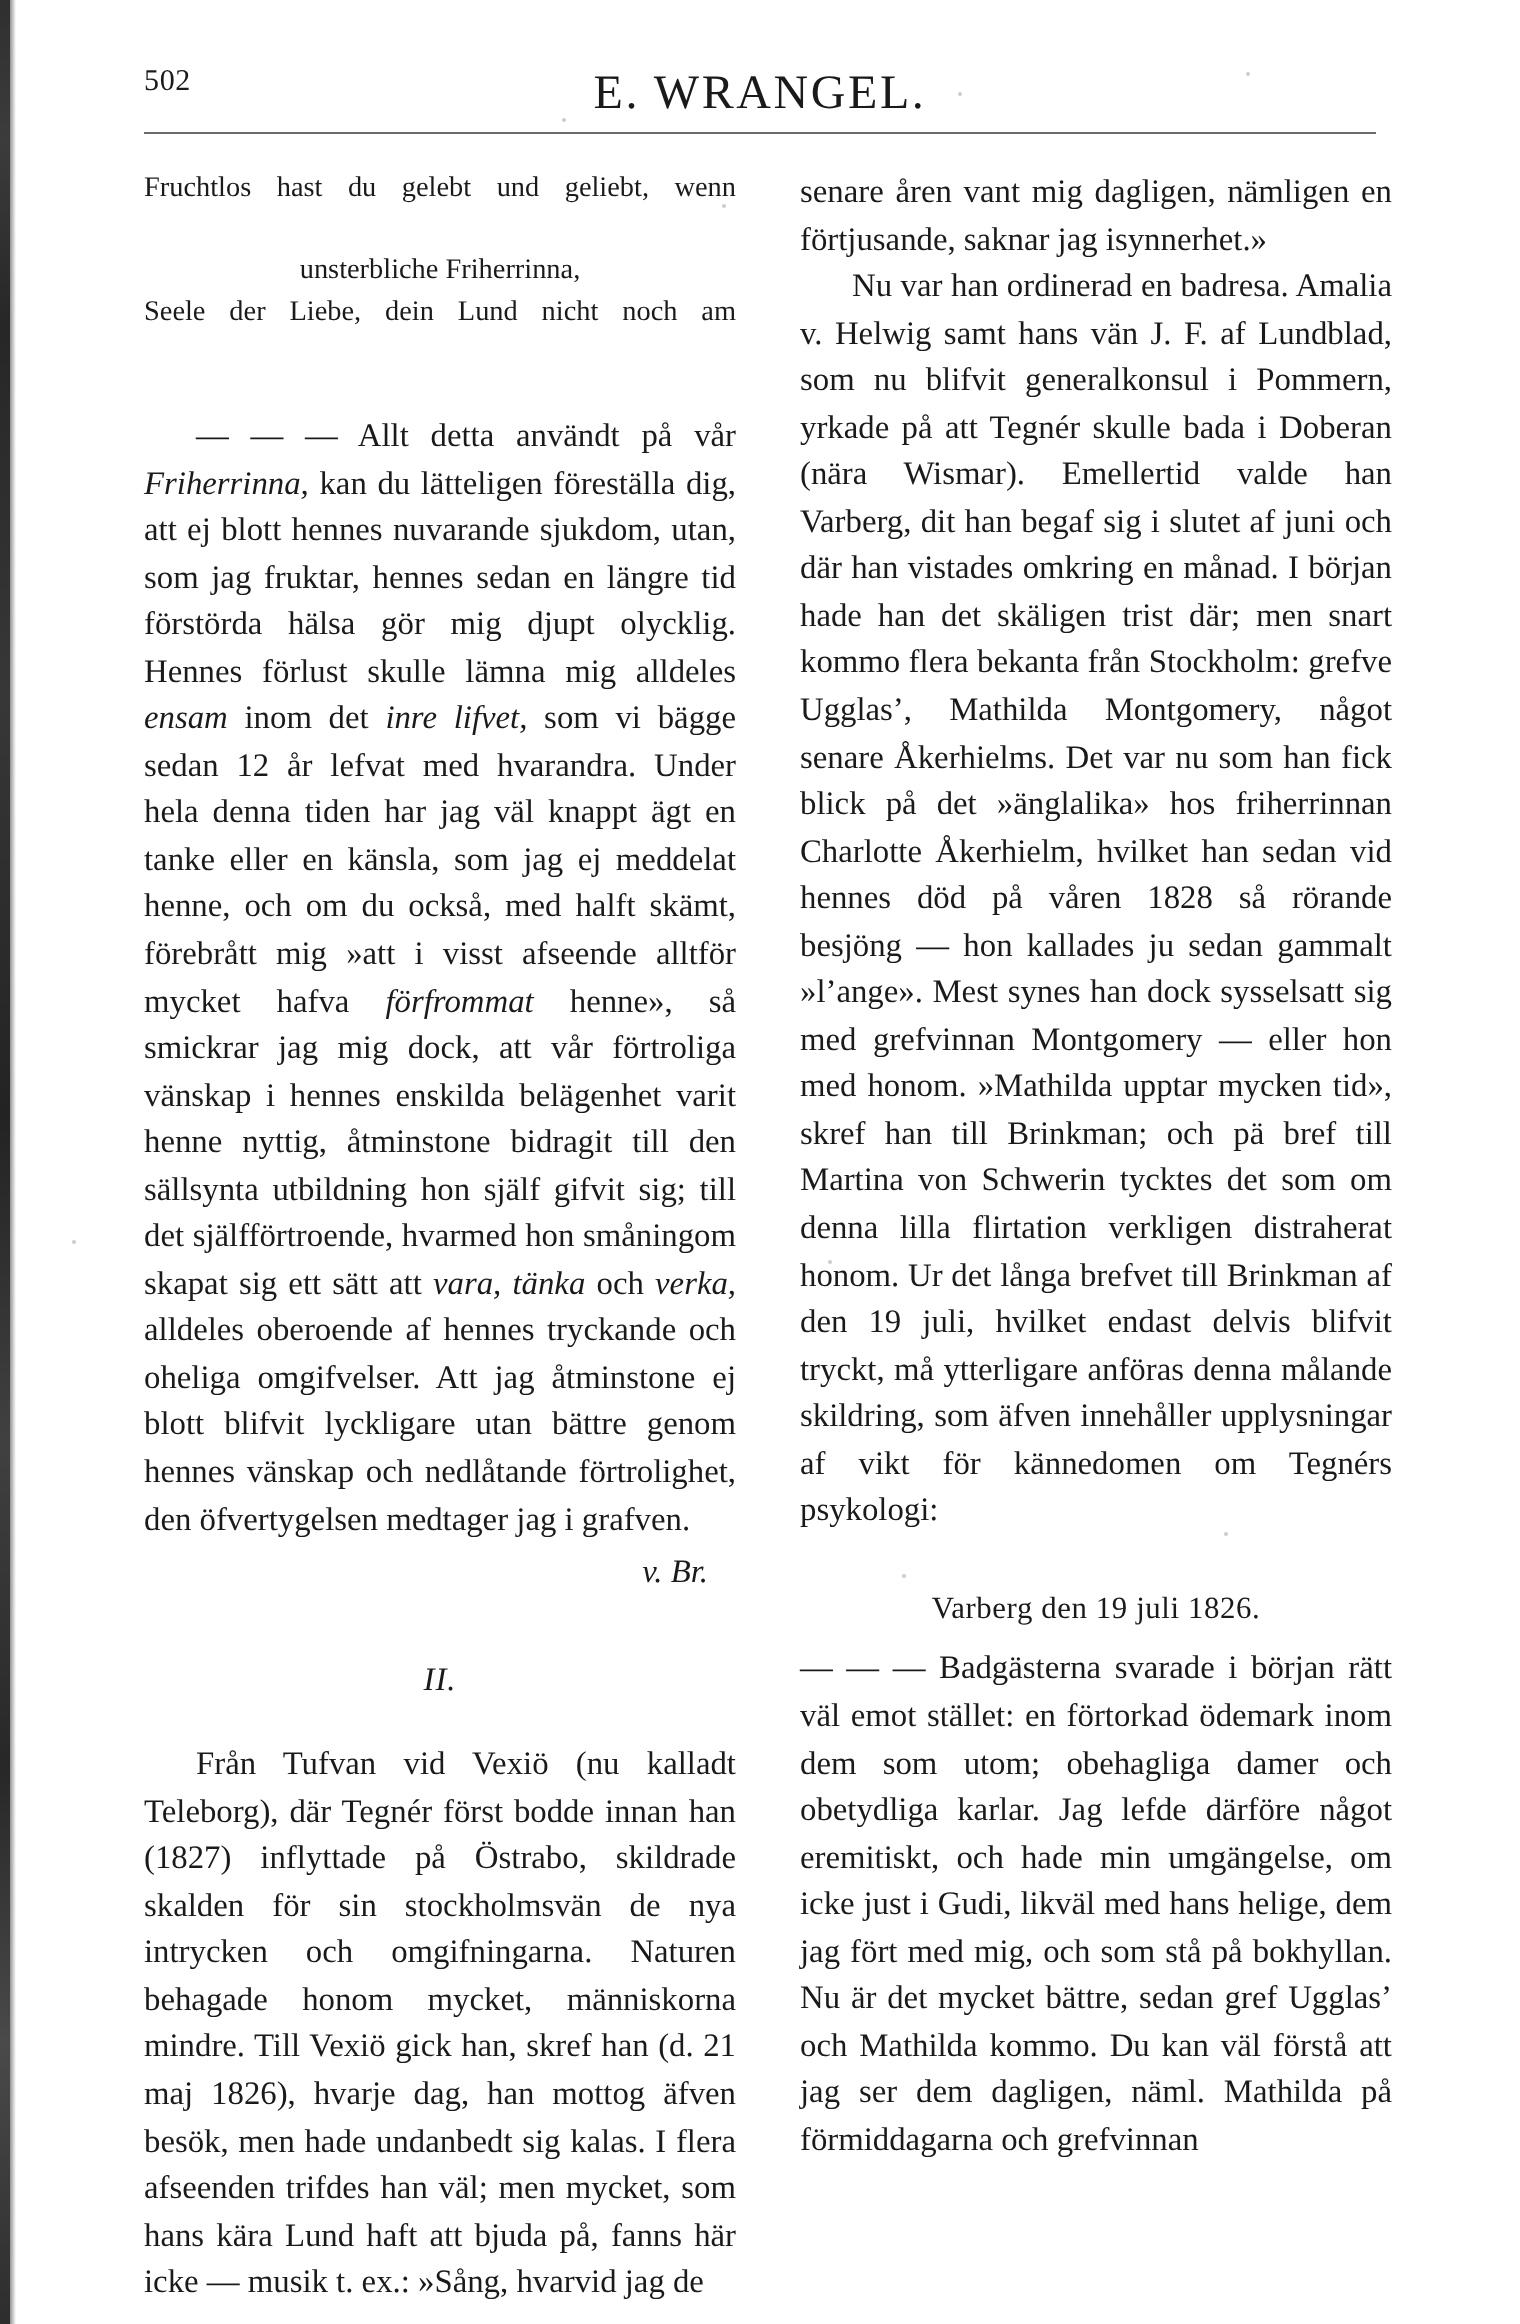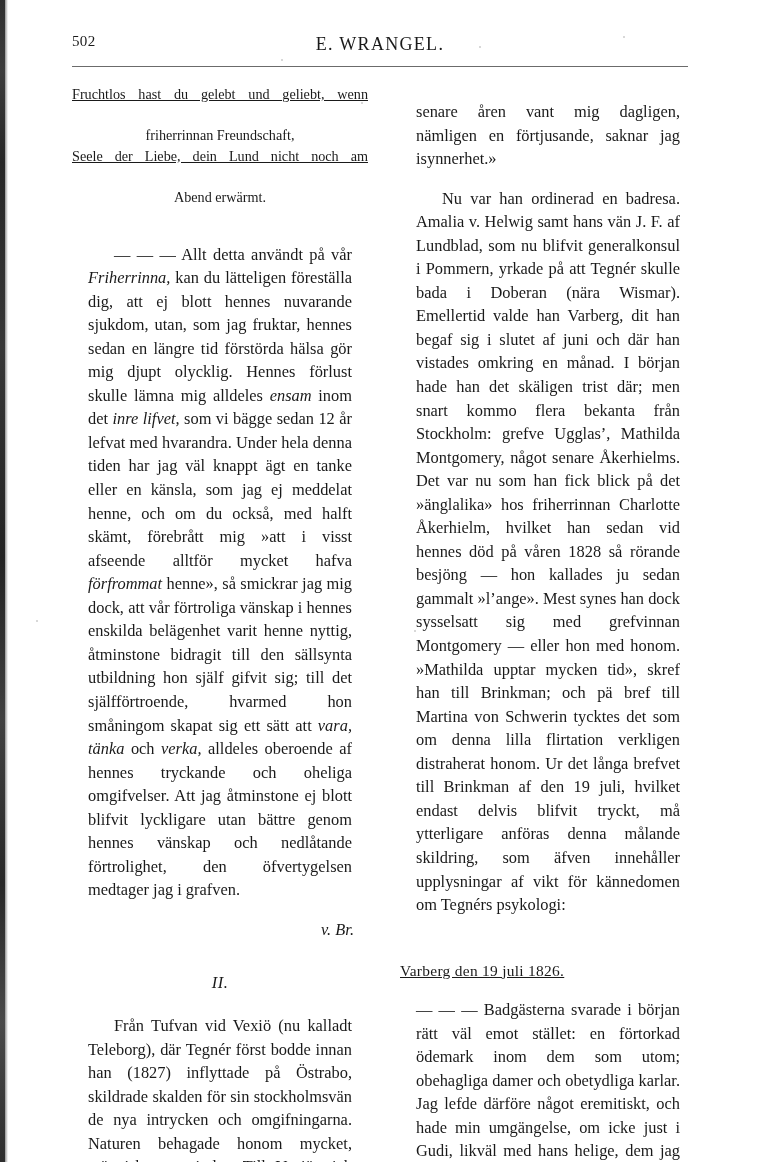--- a/index.html
+++ b/index.html
@@ -49,21 +49,21 @@
     position: absolute;
     left: 0; top: 0;
     font-size: 19px;
     letter-spacing: .5px;
   }
   .running-title {
     position: absolute;
     left: 0; top: 1px;
     width: 616px;
     text-align: center;
-    font-size: 18px;
+    font-size: 24px;
     letter-spacing: 1.3px;
   }
   .head-rule {
     position: absolute;
     left: 72px; top: 66px;
     width: 616px; height: 1px;
     background: #3a3a3a;
     opacity: .75;
   }
 
@@ -73,36 +73,35 @@
     top: 84px;
     width: 296px;
     font-size: 16.4px;
     line-height: 23.55px;
     text-align: justify;
     text-justify: inter-word;
   }
   .col-left  { left: 72px; }
   .col-right { left: 400px; }
 
-  p { margin: 16px; }
+  p { margin: 0; }
 
   
   .verse {
     font-size: 14.2px;
     line-height: 20.6px;
     text-align: justify;
   }
   .verse .line-ind {
     display: block;
     text-align: center;
   }
   .verse .line-just {
     display: block;
     text-align: justify;
-    text-decoration: underline;
   }
   .verse .line-just::after {
     content: "";
     display: inline-block;
     width: 100%;
   }
   .gap-md { height: 19px; }
   .gap-lg { height: 26px; }
 
   .indent { text-indent: 26px; }
@@ -116,25 +115,24 @@
 
   .section-num {
     text-align: center;
     font-size: 16.4px;
     letter-spacing: .5px;
     margin: 30px 0 19px 0;
     font-style: italic;
   }
 
   .dateline {
-    text-align: left;
+    text-align: center;
     font-size: 14.2px;
     letter-spacing: .2px;
     margin-bottom: 6px;
-    text-decoration: underline;
   }
 
   i, .it { }
 
   
   .osf { font-size: 0.94em; letter-spacing: .3px; }
 
   
   .speck {
     position: absolute;
@@ -164,23 +162,22 @@
   <div class="header">
     <span class="folio osf">502</span>
     <span class="running-title">E. WRANGEL.</span>
   </div>
   <div class="head-rule"></div>
 
   <div class="col col-left">
 
     <div class="verse">
       <span class="line-just">Fruchtlos hast du gelebt und geliebt, wenn</span>
-      <span class="line-ind">friherrinnan Freundschaft,</span>
+      <span class="line-ind">unsterbliche Friherrinna,</span>
       <span class="line-just">Seele der Liebe, dein Lund nicht noch am</span>
-      <span class="line-ind">Abend erwärmt.</span>
     </div>
 
     <div class="gap-md"></div>
 
     <p class="indent"><span>— — —</span><span> Allt detta användt på vår </span><i>Friherrinna,</i><span> kan du lätteligen föreställa dig, att ej blott hennes nuvarande sjukdom, utan, som jag fruktar, hennes sedan en längre tid förstörda hälsa gör mig djupt olycklig. Hennes förlust skulle lämna mig alldeles </span><i>ensam</i><span> inom det </span><i>inre lifvet,</i><span> som vi bägge sedan 12 år lefvat med hvarandra. Under hela denna tiden har jag väl knappt ägt en tanke eller en känsla, som jag ej meddelat henne, och om du också, med halft skämt, förebrått mig »att i visst afseende alltför mycket hafva </span><i>förfrommat</i><span> henne», så smickrar jag mig dock, att vår förtroliga vänskap i hennes enskilda belägenhet varit henne nyttig, åtminstone bidragit till den sällsynta utbildning hon själf gifvit sig; till det själfförtroende, hvarmed hon småningom skapat sig ett sätt att </span><i>vara, tänka</i><span> och </span><i>verka,</i><span> alldeles oberoende af hennes tryckande och oheliga omgifvelser. Att jag åtminstone ej blott blifvit lyckligare utan bättre genom hennes vänskap och nedlåtande förtrolighet, den öfvertygelsen medtager jag i grafven.</span></p>
 
     <div class="sig">v. Br.</div>
 
     <div class="section-num">II.</div>
 

